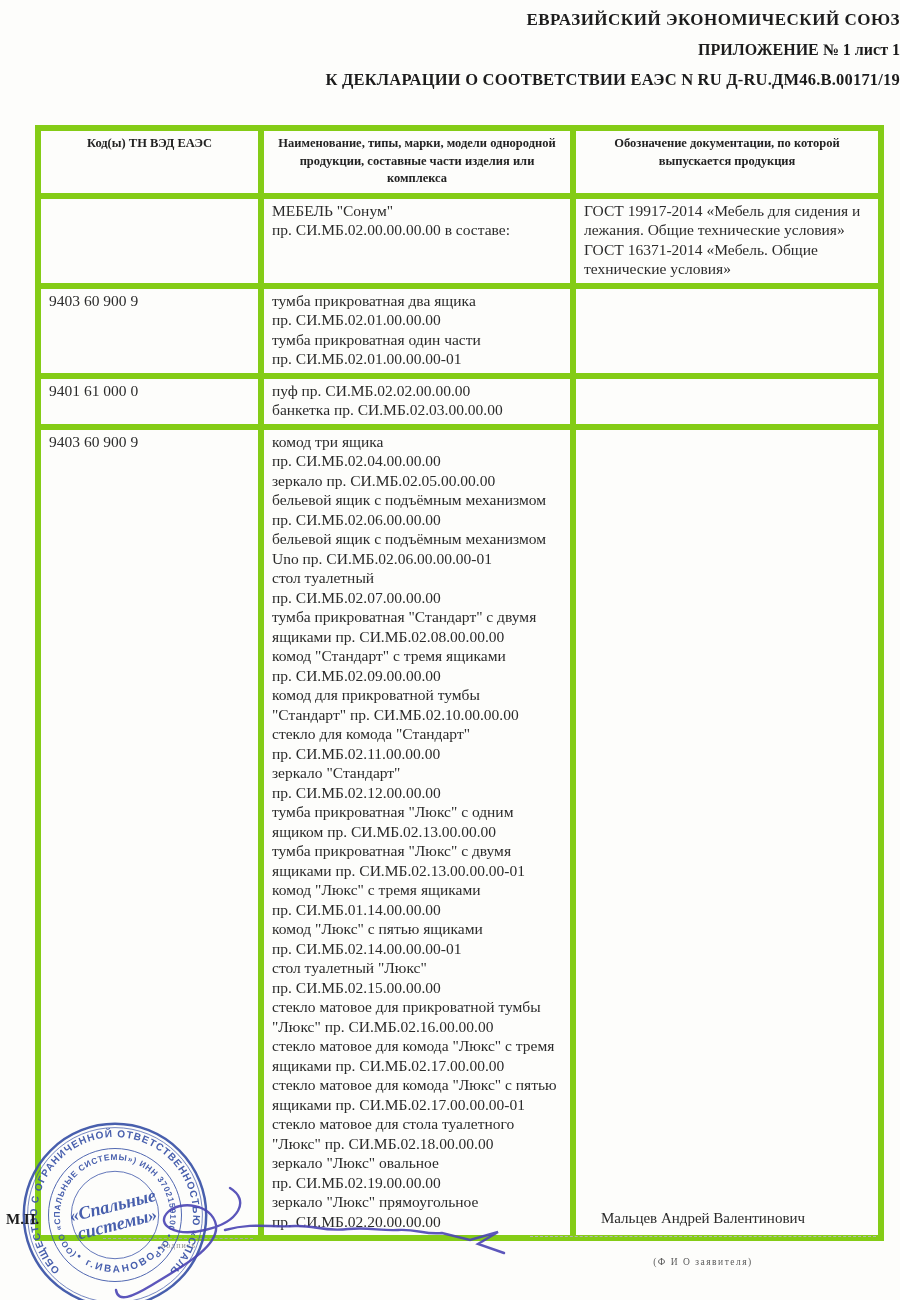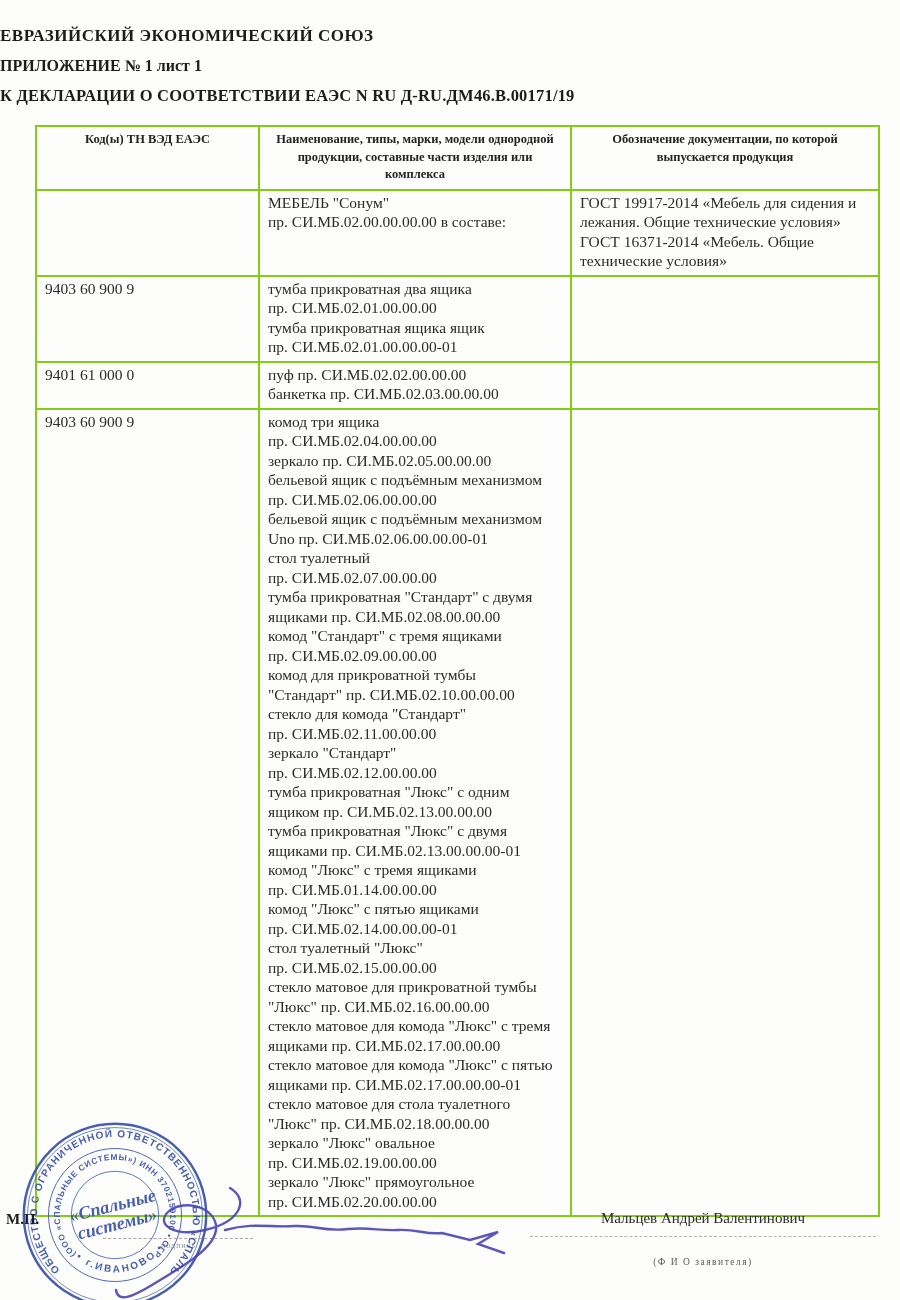--- a/index.html
+++ b/index.html
@@ -5,36 +5,36 @@
   html,body { margin:0; padding:0; }
   body {
     width:900px; height:1300px; overflow:hidden; position:relative;
     background:#ffffff;
     font-family:"Liberation Serif", serif;
     color:#222;
   }
   .page { position:absolute; inset:0; background:#fdfdfb; }
 
   
-  .doc-header { text-align:left; padding-top:26px; font-weight:bold; color:#1c1c1c; }
+  .doc-header { text-align:right; padding-top:10px; font-weight:bold; color:#1c1c1c; }
   .h1 { font-size:17px; letter-spacing:.5px; }
   .h2 { font-size:16px; margin-top:11px; }
   .h3 { font-size:16.5px; margin-top:11px; letter-spacing:.2px; }
   .subtitle { font-size:15px; text-align:center; margin-top:23px; color:#2a2a2a; }
 
   
   table.products {
     position:absolute; left:35px; top:125px; width:843px;
     border-collapse:collapse; table-layout:fixed;
   }
   table.products col.c1 { width:223px; }
   table.products col.c2 { width:312px; }
   table.products col.c3 { width:308px; }
   table.products th, table.products td {
-    border:2px solid #84cc16; vertical-align:top;font-family:Liberation Serif, serif;
+    border:6px solid #84cc16; vertical-align:top;font-family:Liberation Serif, serif;
   }
   table.products th {
     font-size:12.5px; font-weight:bold; text-align:center;
     padding:4px 10px 5px; line-height:1.4; color:#232323;
   }
   table.products td {
     font-size:15.5px; line-height:19.5px; padding:2px 4px 4px 8px; color:#2b2b2b;
   }
   td.code-cell { padding-left:10px; }
   .ln { min-height:19.5px; }
@@ -110,21 +110,21 @@
             <div class="ln">технические условия»</div>
           </td>
         </tr>
         <tr>
           <td class="code-cell">
             <div class="ln">9403 60 900 9</div>
           </td>
           <td class="name-cell">
             <div class="ln">тумба прикроватная два ящика</div>
             <div class="ln">пр. СИ.МБ.02.01.00.00.00</div>
-            <div class="ln">тумба прикроватная ящика ящик</div>
+            <div class="ln">тумба прикроватная один части</div>
             <div class="ln">пр. СИ.МБ.02.01.00.00.00-01</div>
           </td>
           <td class="doc-cell"></td>
         </tr>
         <tr>
           <td class="code-cell">
             <div class="ln">9401 61 000 0</div>
           </td>
           <td class="name-cell">
             <div class="ln">пуф пр. СИ.МБ.02.02.00.00.00</div>

